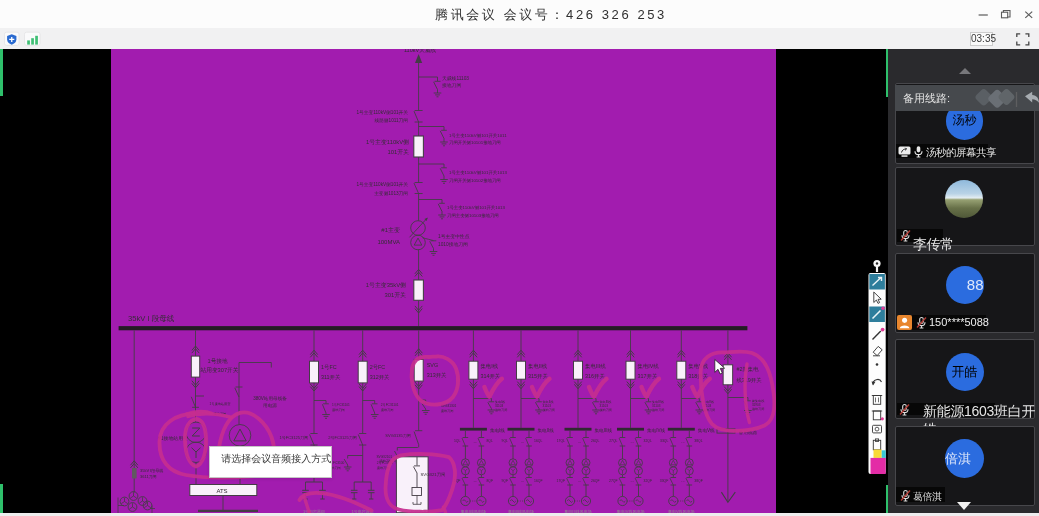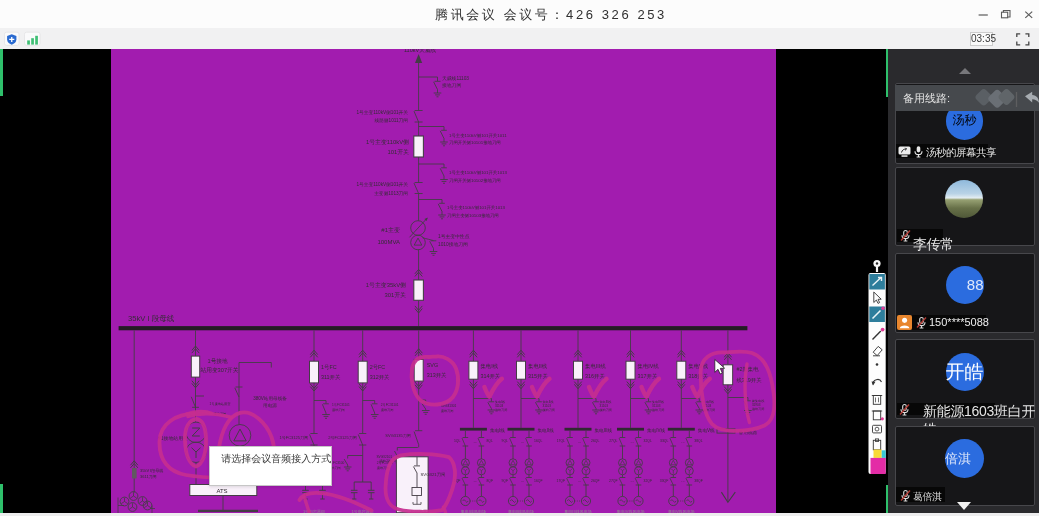--- a/index.html
+++ b/index.html
@@ -648,21 +648,21 @@
 <path d="M692.3,386.5 C694.3,391.5 695.8,394.7 697.3,396.2 C700.3,390 705.3,381.5 709.8,378.2" stroke="#c92f8e" stroke-width="4.4" fill="none" stroke-linecap="round" stroke-linejoin="round" opacity="0.92"></path>
 <path d="M725,352 C711,351 700.8,357.5 700.6,372 C700.4,392 704,414.5 712,423.5 C722,434 751,431 764.5,425 C773.5,420.5 775.6,407 773.6,392 C771,373 766,357.5 752,352.5 C743,349.6 733,351.4 725,352 Z" stroke="#c92f8e" stroke-width="3.8" fill="none" stroke-linecap="round" stroke-linejoin="round" opacity="0.92"></path>
 <path d="M747,363.5 C744,380 744.2,404 749.5,422" stroke="#c92f8e" stroke-width="3.4" fill="none" stroke-linecap="round" stroke-linejoin="round" opacity="0.92"></path>
 <path d="M401,454.8 C415,452.6 436,453 449,456.6 C455.2,462 457.2,475 452.2,489 C449.2,498 446.2,505.5 442,509.6 C428,512.2 410,511.6 399,509 C390,507 385,499 385.6,486 C386.2,473 389,461 395.5,457.2 Z" stroke="#c92f8e" stroke-width="3.8" fill="none" stroke-linecap="round" stroke-linejoin="round" opacity="0.92"></path>
 <path d="M443.5,506.5 C445.3,510.5 446.2,513.5 446.2,517" stroke="#c92f8e" stroke-width="3.4" fill="none" stroke-linecap="round" stroke-linejoin="round" opacity="0.92"></path>
 <path d="M299.5,499.5 C302.5,493.8 311,491.6 321.5,492.6 C336.5,494.2 355,501.5 371.5,510" stroke="#c92f8e" stroke-width="3.8" fill="none" stroke-linecap="round" stroke-linejoin="round" opacity="0.92"></path>
 <path d="M304.5,497 C306.5,504 309,511 311,517" stroke="#c92f8e" stroke-width="3.4" fill="none" stroke-linecap="round" stroke-linejoin="round" opacity="0.92"></path>
 </svg>
 </div>
 
-<div class="abs" style="left:209.3px;top:446.1px;width:123px;height:40px;background:#fff;border:1px solid #c6c6c6;box-shadow:0 1px 3px rgba(0,0,0,0.12);font-size:10px;color:#3a3a3a;line-height:23px;padding-left:11px;white-space:nowrap">请选择会议音频接入方式</div>
+<div class="abs" style="left:209.3px;top:446.1px;width:123px;height:32px;background:#fff;border:1px solid #c6c6c6;box-shadow:0 1px 3px rgba(0,0,0,0.12);font-size:10px;color:#3a3a3a;line-height:23px;padding-left:11px;white-space:nowrap">请选择会议音频接入方式</div>
 <svg class="abs" style="left:710px;top:356px" width="20" height="22" viewBox="710 356 20 22">
     <polygon points="714.8,359.5 714.8,372.3 718.0,369.3 720.1,374.0 722.3,373.0 720.3,368.4 724.6,368.2" fill="#fdfdfd" stroke="#222" stroke-width="0.8"></polygon>
   </svg>
 
 <div class="abs" style="left:0;top:48.5px;width:3px;height:47.5px;background:#2ec06b"></div>
 <div class="abs" style="left:885.5px;top:48.5px;width:2.6px;height:48px;background:#2ec06b"></div>
 <div class="abs" style="left:0;top:484px;width:2.6px;height:28.5px;background:#2ec06b"></div>
 <div class="abs" style="left:885.6px;top:485px;width:2.4px;height:27.5px;background:#2ec06b"></div>
 
 <div class="abs" style="left:888px;top:48.5px;width:151px;height:464.5px;background:#2a2a2d"></div>
@@ -697,21 +697,21 @@
     <path d="M2.8,13.2 c0,-3.8 9.4,-3.8 9.4,0 z" fill="#fff"></path>
   </svg>
 <div class="abs" style="left:912.2px;top:314.8px;width:73.5px;height:15.2px;background:rgba(5,5,5,0.85)"></div>
 <svg class="abs" style="left:915px;top:316px" width="13" height="13" viewBox="0 0 13 13">
     <rect x="4.7" y="1.5" width="3.6" height="6" rx="1.8" fill="none" stroke="#ddd" stroke-width="1.1"></rect>
     <path d="M3,6.2 c0,4.6 7,4.6 7,0 M6.5,9.7 V12 M4.6,12 H8.4" fill="none" stroke="#ddd" stroke-width="1.1"></path>
     <line x1="2" y1="11.5" x2="11" y2="1.5" stroke="#b03a34" stroke-width="1.4"></line>
   </svg>
 <div class="abs" style="left:929px;top:316.4px;font-size:11px;color:#ededed">150****5088</div>
 <div class="abs" style="left:895px;top:338.7px;width:140px;height:80.3px;background:#161618;border:1px solid #47474b;border-radius:2px"></div>
-<div class="abs" style="left:945.5px;top:352.6px;width:38px;height:38px;border-radius:50%;background:#2b6cdf;color:#ffffff;font-size:19px;text-align:center;line-height:38px;white-space:nowrap">开皓</div>
+<div class="abs" style="left:945.5px;top:352.6px;width:38px;height:38px;border-radius:50%;background:#2b6cdf;color:#000000;font-size:13px;text-align:center;line-height:38px;white-space:nowrap">开皓</div>
 <div class="abs" style="left:896.6px;top:402.7px;width:98.5px;height:12.6px;background:rgba(5,5,5,0.85)"></div>
 <svg class="abs" style="left:898px;top:402.5px" width="13" height="13" viewBox="0 0 13 13">
     <rect x="4.7" y="1.5" width="3.6" height="6" rx="1.8" fill="none" stroke="#ddd" stroke-width="1.1"></rect>
     <path d="M3,6.2 c0,4.6 7,4.6 7,0 M6.5,9.7 V12 M4.6,12 H8.4" fill="none" stroke="#ddd" stroke-width="1.1"></path>
     <line x1="2" y1="11.5" x2="11" y2="1.5" stroke="#b03a34" stroke-width="1.4"></line>
   </svg>
 <div class="abs" style="left:923px;top:403.3px;font-size:14px;color:#e6e6e6;letter-spacing:-0.3px">新能源1603班白开皓</div>
 <div class="abs" style="left:895px;top:425.6px;width:140px;height:80.4px;background:#161618;border:1px solid #47474b;border-radius:2px"></div>
 <div class="abs" style="left:945.0px;top:438.5px;width:39.0px;height:39.0px;border-radius:50%;background:#2b6cdf;color:#dfe8fa;font-size:13px;text-align:left;line-height:39.0px;white-space:nowrap">倍淇</div>
 <div class="abs" style="left:896px;top:487.2px;width:49px;height:15px;background:rgba(5,5,5,0.85)"></div>

